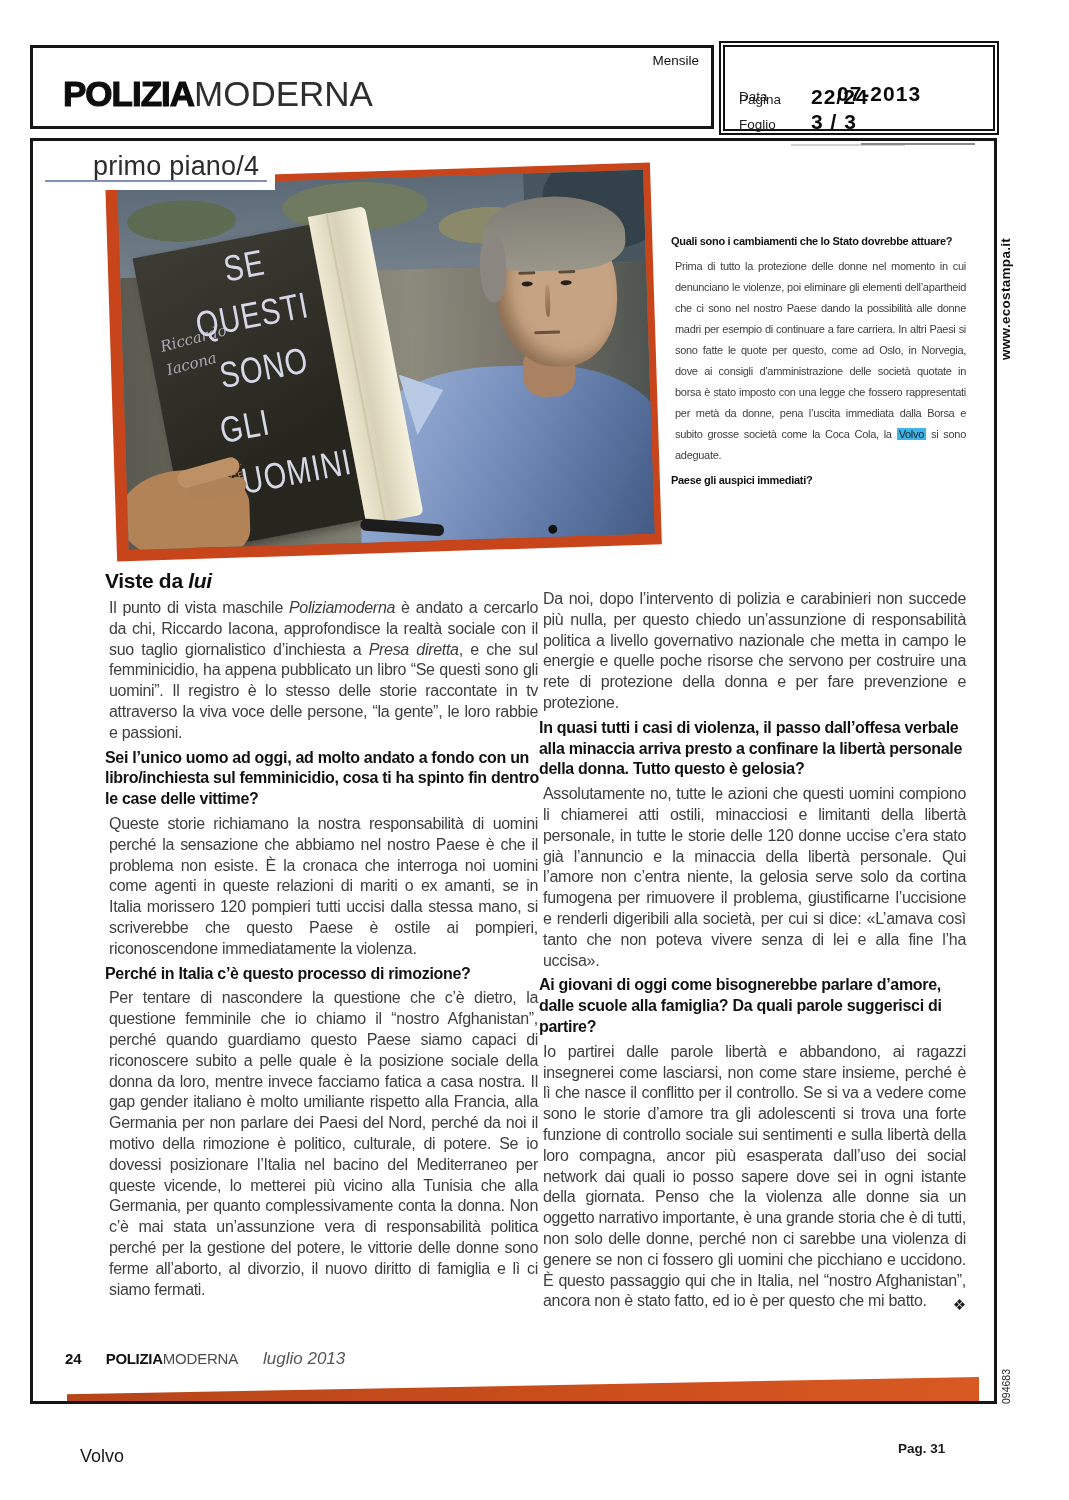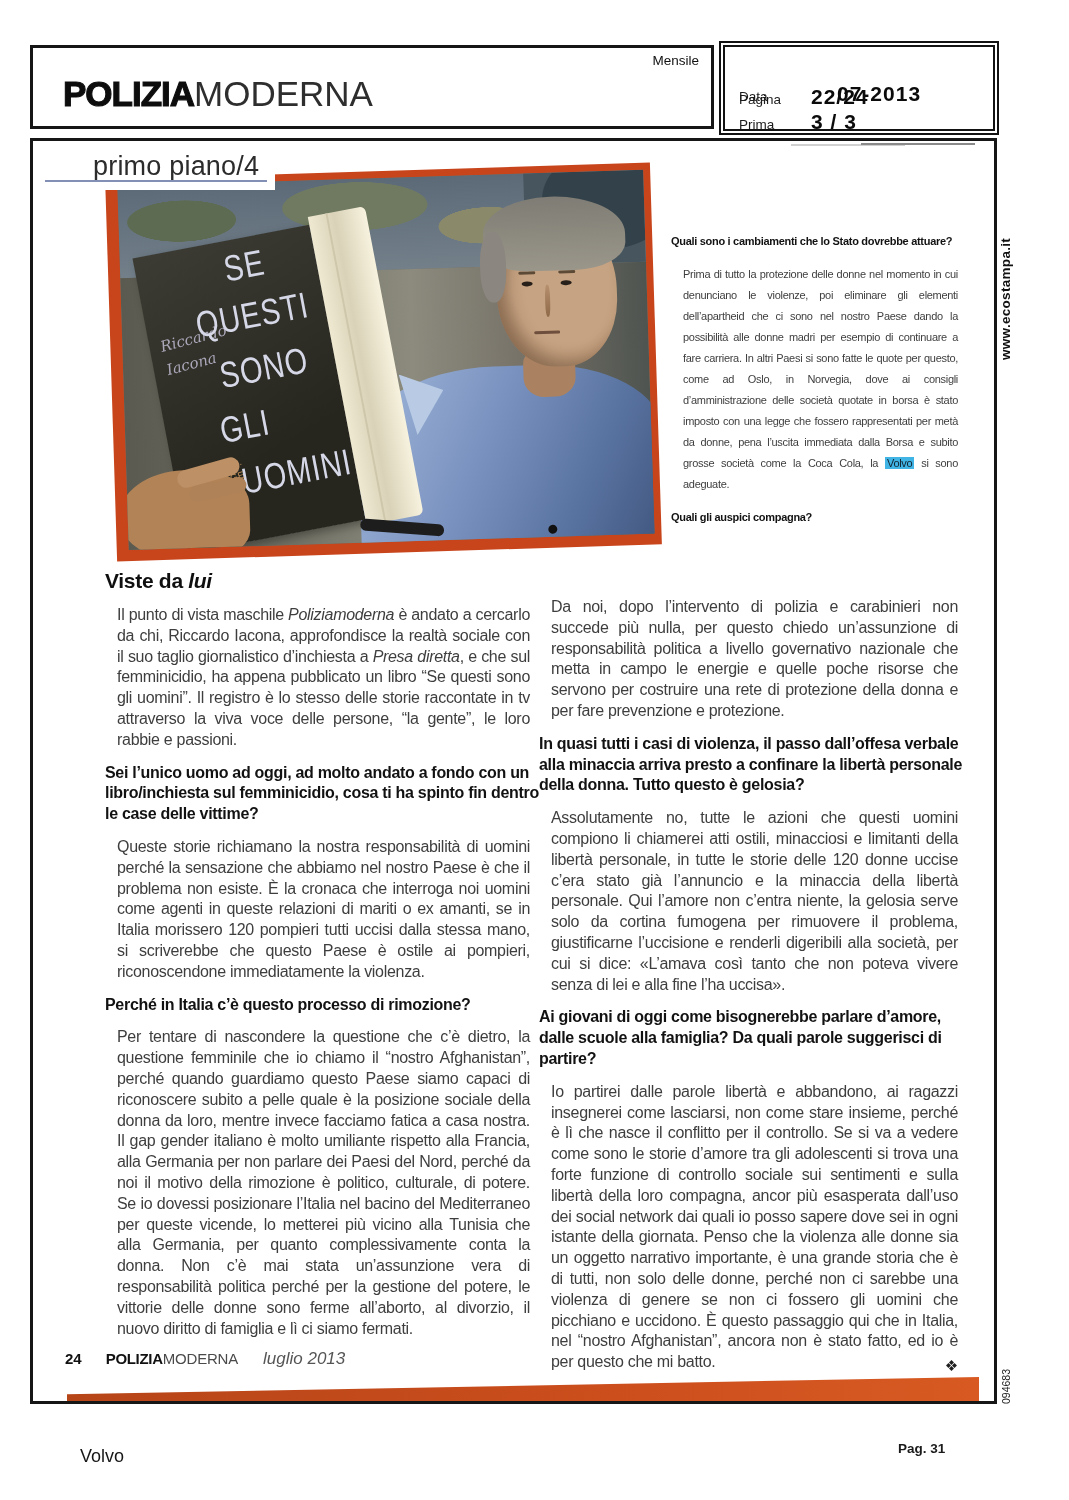--- a/index.html
+++ b/index.html
@@ -125,21 +125,21 @@
     background:#1d1d1d; border-radius:6px; transform:rotate(6deg); }
   .ph-mic { position:absolute; left:420px; top:352px; width:9px; height:9px;
     background:#111; border-radius:50%; }
 
   
   .col-left { position:absolute; left:72px; top:428px; width:437px; }
   .col-right-narrow { position:absolute; left:638px; top:90px; width:299px; }
   .col-right-wide { position:absolute; left:506px; top:444px; width:431px; }
 
   .section-title { margin:0 0 5px 0; font-size:21px; font-weight:700; color:#0f0f0f; letter-spacing:-.3px; }
-  p.body { margin:12px; font-size:16px; line-height:20.8px; letter-spacing:-.3px;
+  p.body { margin:4px; font-size:16px; line-height:20.8px; letter-spacing:-.3px;
     text-align:justify; color:#3e3e3e; hyphens:auto; }
   p.q { margin:0; font-size:16px; line-height:20.8px; letter-spacing:-.3px;
     font-weight:700; color:#121212; }
   .col-right-narrow p.body, .col-right-narrow p.q { font-size:11px; line-height:21px; }
   .seg-i { font-style:italic; }
   .seg-hl { background:#41b4e6; color:#10232f; padding:0 2px; }
   .endmark { float:right; font-size:15px; color:#1d1d1d; margin-top:4px; }
 
   
   .mag-footer { position:absolute; left:32px; top:1208px; font-size:15px; white-space:nowrap; }
@@ -174,21 +174,21 @@
   <div class="meta-box">
     <div class="meta-row">
       <span class="meta-label">Data</span>
       <span class="meta-value">07-2013</span>
     </div>
     <div class="meta-row">
       <span class="meta-label">Pagina</span>
       <span class="meta-value">22/24</span>
     </div>
     <div class="meta-row">
-      <span class="meta-label">Prima</span>
+      <span class="meta-label">Foglio</span>
       <span class="meta-value">3 / 3</span>
     </div>
   </div>
 
   <div class="ecostampa">www.ecostampa.it</div>
   <div class="clip-code">094683</div>
 
   <div class="content-frame">
     <div class="scan-line"></div>
 
@@ -258,21 +258,21 @@
       <p class="body"><span>Il punto di vista maschile </span><span class="seg-i">Poliziamoderna</span><span> è andato a cercarlo da chi, Riccardo Iacona, approfondisce la realtà sociale con il suo taglio giornalistico d’inchiesta a </span><span class="seg-i">Presa diretta</span><span>, e che sul femminicidio, ha appena pubblicato un libro “Se questi sono gli uomini”. Il registro è lo stesso delle storie raccontate in tv attraverso la viva voce delle persone, “la gente”, le loro rabbie e passioni.</span></p>
       <p class="q">Sei l’unico uomo ad oggi, ad molto andato a fondo con un libro/inchiesta sul femminicidio, cosa ti ha spinto fin dentro le case delle vittime?</p>
       <p class="body">Queste storie richiamano la nostra responsabilità di uomini perché la sensazione che abbiamo nel nostro Paese è che il problema non esiste. È la cronaca che interroga noi uomini come agenti in queste relazioni di mariti o ex amanti, se in Italia morissero 120 pompieri tutti uccisi dalla stessa mano, si scriverebbe che questo Paese è ostile ai pompieri, riconoscendone immediatamente la violenza.</p>
       <p class="q">Perché in Italia c’è questo processo di rimozione?</p>
       <p class="body">Per tentare di nascondere la questione che c’è dietro, la questione femminile che io chiamo il “nostro Afghanistan”, perché quando guardiamo questo Paese siamo capaci di riconoscere subito a pelle quale è la posizione sociale della donna da loro, mentre invece facciamo fatica a casa nostra. Il gap gender italiano è molto umiliante rispetto alla Francia, alla Germania per non parlare dei Paesi del Nord, perché da noi il motivo della rimozione è politico, culturale, di potere. Se io dovessi posizionare l’Italia nel bacino del Mediterraneo per queste vicende, lo metterei più vicino alla Tunisia che alla Germania, per quanto complessivamente conta la donna. Non c’è mai stata un’assunzione vera di responsabilità politica perché per la gestione del potere, le vittorie delle donne sono ferme all’aborto, al divorzio, il nuovo diritto di famiglia e lì ci siamo fermati.</p>
     </div>
 
     <div class="col-right-narrow">
       <p class="q">Quali sono i cambiamenti che lo Stato dovrebbe attuare?</p>
       <p class="body"><span>Prima di tutto la protezione delle donne nel momento in cui denunciano le violenze, poi eliminare gli elementi dell’apartheid che ci sono nel nostro Paese dando la possibilità alle donne madri per esempio di continuare a fare carriera. In altri Paesi si sono fatte le quote per questo, come ad Oslo, in Norvegia, dove ai consigli d’amministrazione delle società quotate in borsa è stato imposto con una legge che fossero rappresentati per metà da donne, pena l’uscita immediata dalla Borsa e subito grosse società come la Coca Cola, la </span><span class="seg-hl">Volvo</span><span> si sono adeguate.</span></p>
-      <p class="q">Quali gli auspici compagna?</p>
+      <p class="q">Paese gli auspici immediati?</p>
     </div>
 
     <div class="col-right-wide">
       <p class="body">Da noi, dopo l’intervento di polizia e carabinieri non succede più nulla, per questo chiedo un’assunzione di responsabilità politica a livello governativo nazionale che metta in campo le energie e quelle poche risorse che servono per costruire una rete di protezione della donna e per fare prevenzione e protezione.</p>
       <p class="q">In quasi tutti i casi di violenza, il passo dall’offesa verbale alla minaccia arriva presto a confinare la libertà personale della donna. Tutto questo è gelosia?</p>
       <p class="body">Assolutamente no, tutte le azioni che questi uomini compiono li chiamerei atti ostili, minacciosi e limitanti della libertà personale, in tutte le storie delle 120 donne uccise c’era stato già l’annuncio e la minaccia della libertà personale. Qui l’amore non c’entra niente, la gelosia serve solo da cortina fumogena per rimuovere il problema, giustificarne l’uccisione e renderli digeribili alla società, per cui si dice: «L’amava così tanto che non poteva vivere senza di lei e alla fine l’ha uccisa».</p>
       <p class="q">Ai giovani di oggi come bisognerebbe parlare d’amore, dalle scuole alla famiglia? Da quali parole suggerisci di partire?</p>
       <p class="body"><span>Io partirei dalle parole libertà e abbandono, ai ragazzi insegnerei come lasciarsi, non come stare insieme, perché è lì che nasce il conflitto per il controllo. Se si va a vedere come sono le storie d’amore tra gli adolescenti si trova una forte funzione di controllo sociale sui sentimenti e sulla libertà della loro compagna, ancor più esasperata dall’uso dei social network dai quali io posso sapere dove sei in ogni istante della giornata. Penso che la violenza alle donne sia un oggetto narrativo importante, è una grande storia che è di tutti, non solo delle donne, perché non ci sarebbe una violenza di genere se non ci fossero gli uomini che picchiano e uccidono. È questo passaggio qui che in Italia, nel “nostro Afghanistan”, ancora non è stato fatto, ed io è per questo che mi batto.</span><span class="endmark">❖</span></p>
     </div>
 

